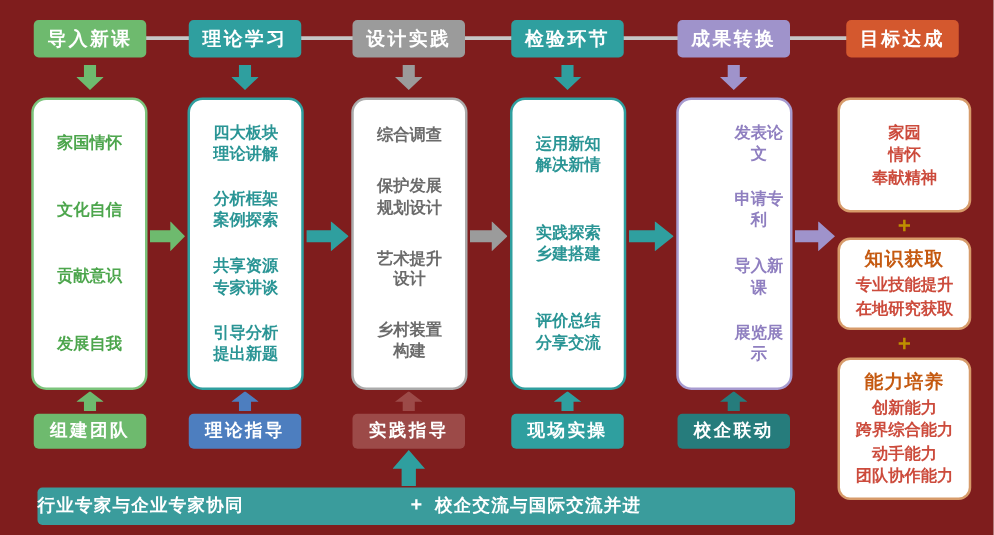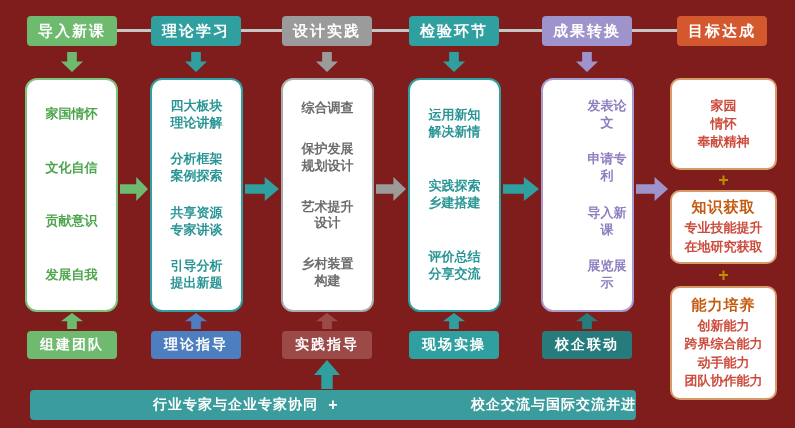--- a/index.html
+++ b/index.html
@@ -42,21 +42,21 @@
   .oplus { position:absolute; left:670px; width:107px; text-align:center; color:#bf8f00;
            font-weight:bold; font-size:18px; line-height:14px; }
 
   .bbox { position:absolute; top:331px; width:90px; height:28px; border-radius:4px;
           color:#fff; font-weight:bold; font-size:14px; letter-spacing:2px;
           display:flex; align-items:center; justify-content:center; z-index:2; }
 
   .banner { position:absolute; left:30px; top:390px; width:606px; height:30px;
             background:#3a9c9c; border-radius:4px; color:#fff; font-weight:bold;
             font-size:14px; display:flex; align-items:center; z-index:2; }
-  .banner .seg { flex:1; text-align:right; letter-spacing:1px; }
+  .banner .seg { flex:1; text-align:left; letter-spacing:1px; }
   .banner .bplus { width:30px; text-align:center; font-size:16px; }
 </style>
 </head>
 <body>
 
 <div class="canvas">
 
   <div class="connector"></div>
 
   <div class="stage bg-green" style="left:27px;top:16px">导入新课</div>

